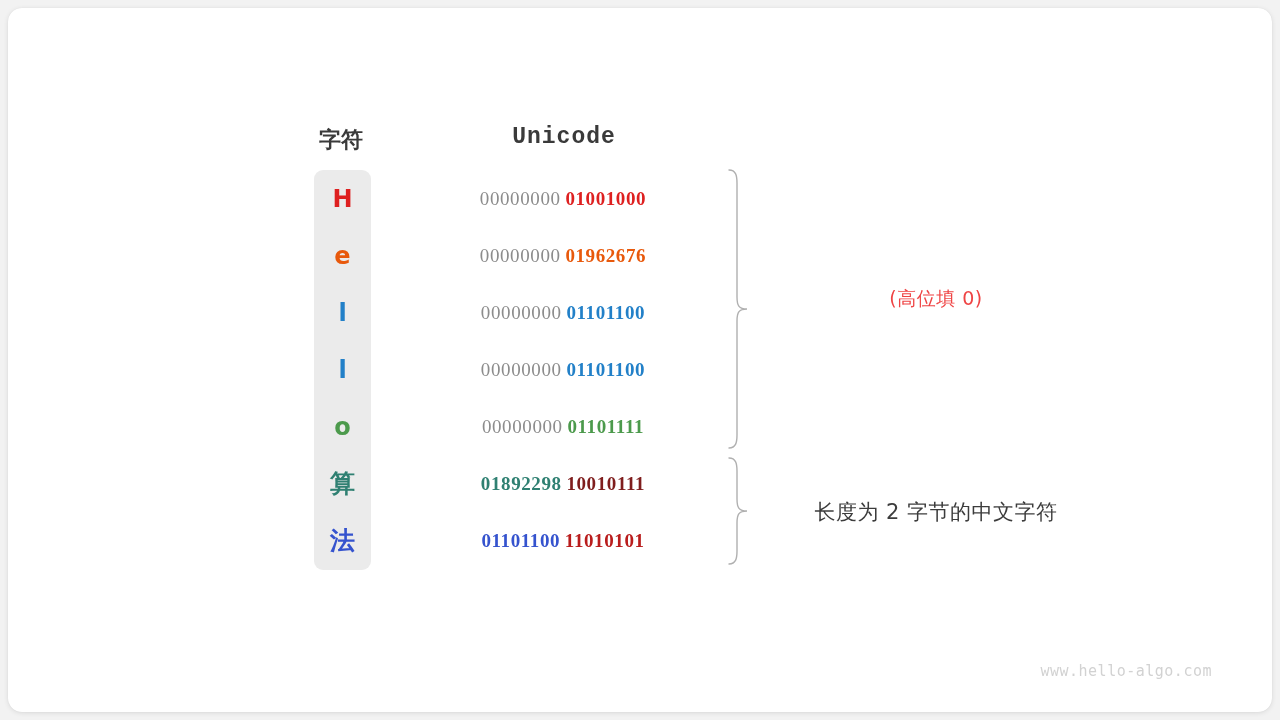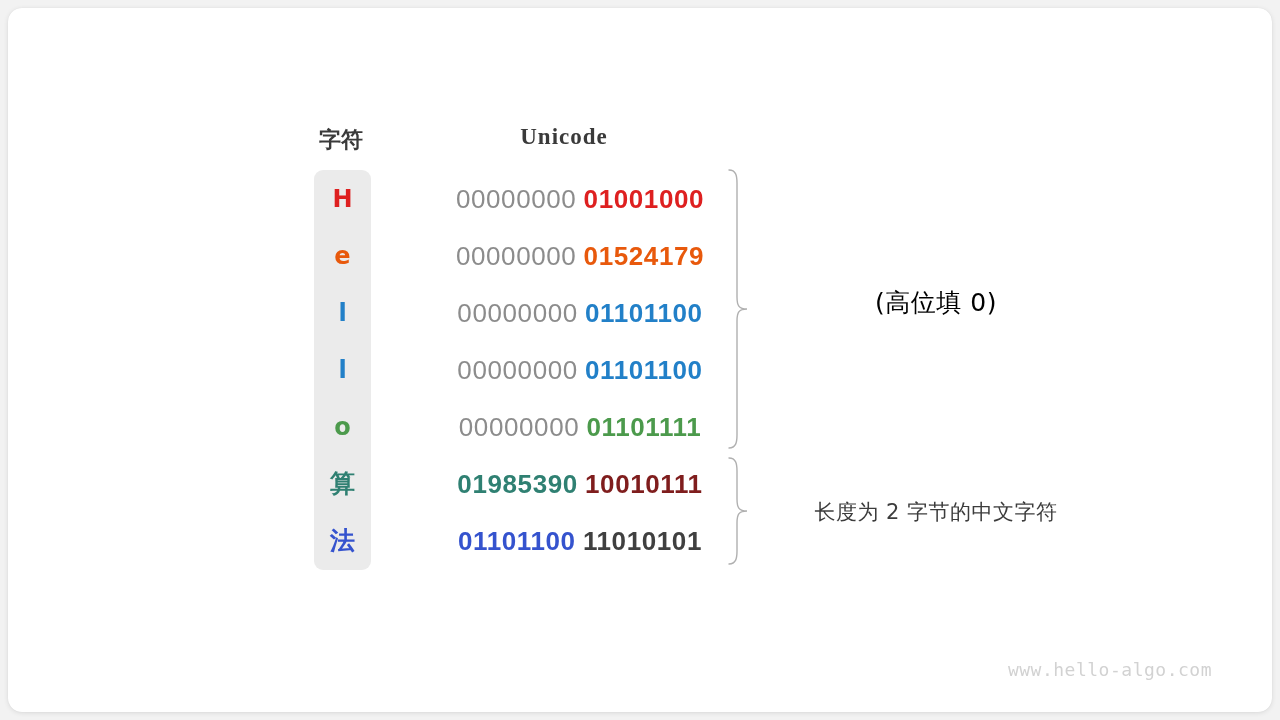--- a/index.html
+++ b/index.html
@@ -26,21 +26,21 @@
     width: 1264px;
     height: 704px;
     background: #ffffff;
     border-radius: 14px;
     box-shadow: 0 1px 5px rgba(0,0,0,0.10), 0 0 1px rgba(0,0,0,0.08);
   }
 
   
   .hdr {
     position: absolute;
-    font-family: Liberation Serif, serif;
+    font-family: Liberation Mono, monospace;
     font-weight: bold;
     font-size: 23px;
     color: #3a3a3a;
     white-space: nowrap;
     text-align: center;
     transform: translateX(-50%);
   }
   #hdr-char  { left: 333px; top: 117px; font-family: "DejaVu Sans", "Liberation Sans", sans-serif; font-size: 22px; }
   #hdr-code  { left: 556px; top: 116px; letter-spacing: 1px; }
 
@@ -64,28 +64,28 @@
     font-family: "DejaVu Sans", "Liberation Sans", sans-serif;
     font-weight: bold;
     font-size: 24px;
     transform: translateY(-50%);
   }
   .char-cell.cjk { font-size: 25px; }
 
   
   .code-row {
     position: absolute;
-    left: 572px;
+    left: 555px;
     width: 420px;
     height: 30px;
     line-height: 30px;
     text-align: center;
     white-space: nowrap;
-    font-family: Liberation Sans, sans-serif;
-    font-size: 26px;
+    font-family: Liberation Serif, serif;
+    font-size: 19px;
     transform: translate(-50%, -50%);
     letter-spacing: 0.6px;
   }
   .code-hi  { font-weight: bold; }
   .code-lo  { font-weight: bold; }
   .code-pad { font-weight: normal; color: #8c8c8c; }
   .gap { letter-spacing: 0; }
 
   
   .brace { position: absolute; }
@@ -98,63 +98,63 @@
     transform: translateX(-50%);
     font-family: "DejaVu Sans", "Liberation Sans", sans-serif;
     white-space: nowrap;
   }
   .anno-main {
     font-size: 21px;
     color: #3c3c3c;
     letter-spacing: 0.5px;
   }
   .anno-sub {
-    font-size: 25px;
-    color: #000000;
+    font-size: 19px;
+    color: #ef4444;
     letter-spacing: 0.5px;
     margin-top: 8px;
   }
 
   
   #watermark {
     position: absolute;
     right: 60px;
     bottom: 32px;
     font-family: "DejaVu Sans Mono", "Liberation Mono", monospace;
-    font-size: 18px;
+    font-size: 15px;
     color: #d2d2d2;
     letter-spacing: 0.5px;
   }
 </style>
 </head>
 <body>
 
 <div id="canvas">
   <div class="card">
 
     <div class="hdr" id="hdr-char">字符</div>
     <div class="hdr" id="hdr-code">Unicode</div>
 
     <div class="char-col"></div>
 
     <div id="rows-layer">
         <div class="char-cell" style="top: 191px; color: rgb(222, 32, 32);">H</div>
         <div class="code-row" style="top: 191px;"><span class="code-pad">00000000</span><span class="gap">&nbsp;</span><span class="code-lo" style="color: rgb(222, 32, 32);">01001000</span></div>
         <div class="char-cell" style="top: 248px; color: rgb(232, 89, 12);">e</div>
-        <div class="code-row" style="top: 248px;"><span class="code-pad">00000000</span><span class="gap">&nbsp;</span><span class="code-lo" style="color: rgb(232, 89, 12);">01524179</span></div>
+        <div class="code-row" style="top: 248px;"><span class="code-pad">00000000</span><span class="gap">&nbsp;</span><span class="code-lo" style="color: rgb(232, 89, 12);">01962676</span></div>
         <div class="char-cell" style="top: 305px; color: rgb(34, 128, 200);">l</div>
         <div class="code-row" style="top: 305px;"><span class="code-pad">00000000</span><span class="gap">&nbsp;</span><span class="code-lo" style="color: rgb(34, 128, 200);">01101100</span></div>
         <div class="char-cell" style="top: 362px; color: rgb(34, 128, 200);">l</div>
         <div class="code-row" style="top: 362px;"><span class="code-pad">00000000</span><span class="gap">&nbsp;</span><span class="code-lo" style="color: rgb(34, 128, 200);">01101100</span></div>
         <div class="char-cell" style="top: 419px; color: rgb(76, 154, 76);">o</div>
         <div class="code-row" style="top: 419px; text-align: center;"><span class="code-pad">00000000</span><span class="gap">&nbsp;</span><span class="code-lo" style="color: rgb(76, 154, 76);">01101111</span></div>
         <div class="char-cell cjk" style="top: 476px; color: rgb(47, 128, 114);">算</div>
-        <div class="code-row" style="top: 476px;"><span class="code-hi" style="color: rgb(47, 128, 114);">01985390</span><span class="gap">&nbsp;</span><span class="code-lo" style="color: #7f1d1d;">10010111</span></div>
+        <div class="code-row" style="top: 476px;"><span class="code-hi" style="color: rgb(47, 128, 114);">01892298</span><span class="gap">&nbsp;</span><span class="code-lo" style="color: #7f1d1d;">10010111</span></div>
         <div class="char-cell cjk" style="top: 533px; color: rgb(53, 83, 206);">法</div>
-        <div class="code-row" style="top: 533px;"><span class="code-hi" style="color: rgb(53, 83, 206);">01101100</span><span class="gap">&nbsp;</span><span class="code-lo" style="color: #404040;">11010101</span></div>
+        <div class="code-row" style="top: 533px;"><span class="code-hi" style="color: rgb(53, 83, 206);">01101100</span><span class="gap">&nbsp;</span><span class="code-lo" style="color: #b91c1c;">11010101</span></div>
       </div>
     <div id="brace-layer">
         <svg class="brace" width="22" height="280" style="left: 719px; top: 161px;">
           <path d="M 2,1 C 9,1 10,7 10,14 L 10,128 C 10,137 12,140 20,140 C 12,140 10,143 10,152 L 10,266 C 10,273 9,279 2,279" fill="none" stroke="#b0b0b0" stroke-width="1.4" stroke-linecap="round"></path>
         </svg>
         <svg class="brace" width="22" height="108" style="left: 719px; top: 449px;">
           <path d="M 2,1 C 9,1 10,7 10,14 L 10,42 C 10,51 12,54 20,54 C 12,54 10,57 10,66 L 10,94 C 10,101 9,107 2,107" fill="none" stroke="#b0b0b0" stroke-width="1.4" stroke-linecap="round"></path>
         </svg>
       </div>
     <div id="anno-layer">

